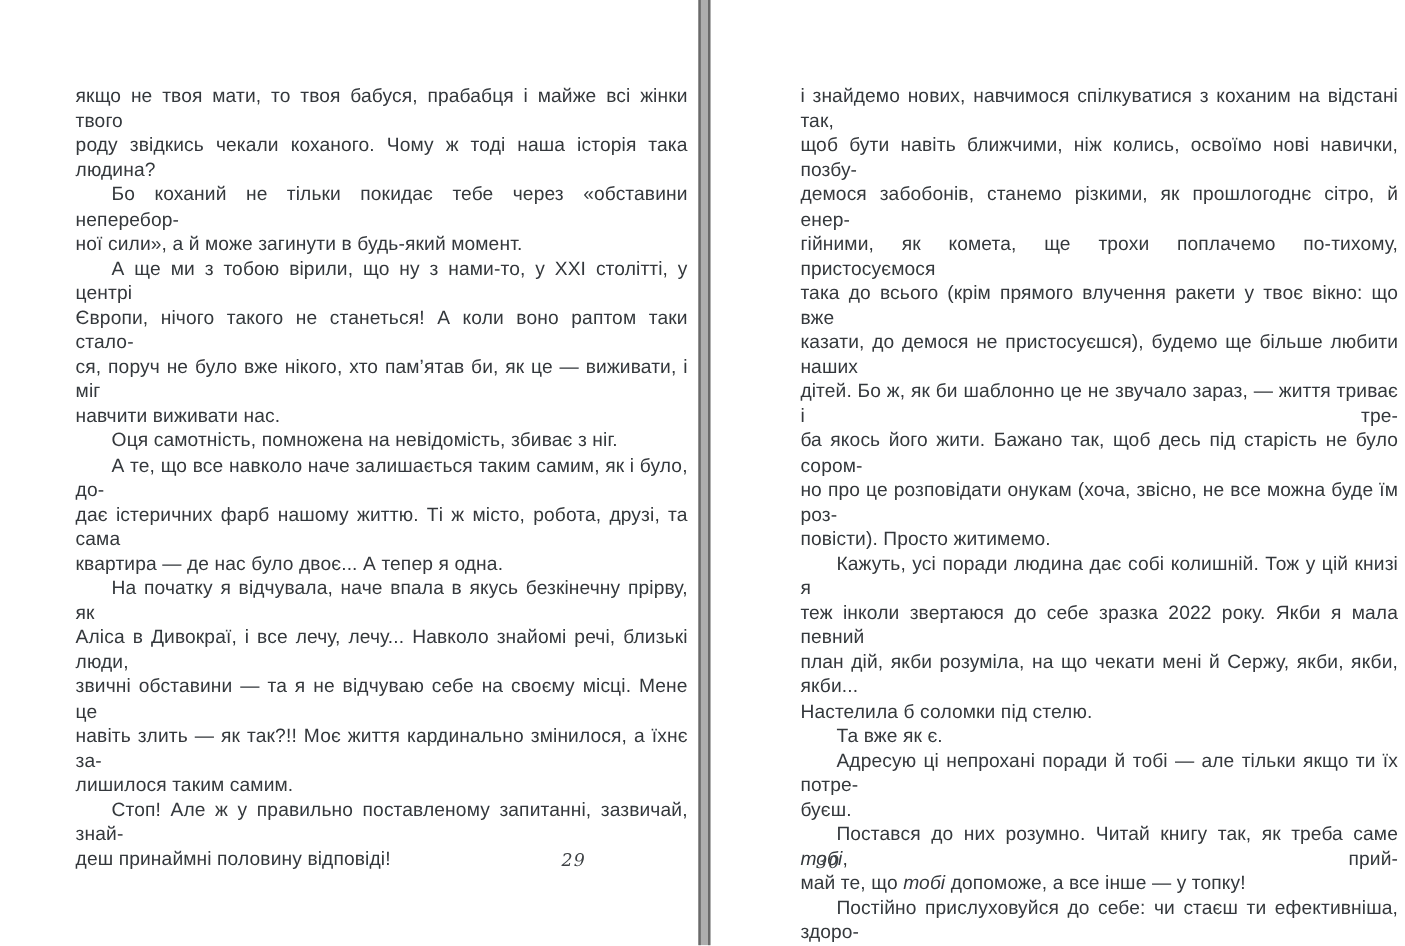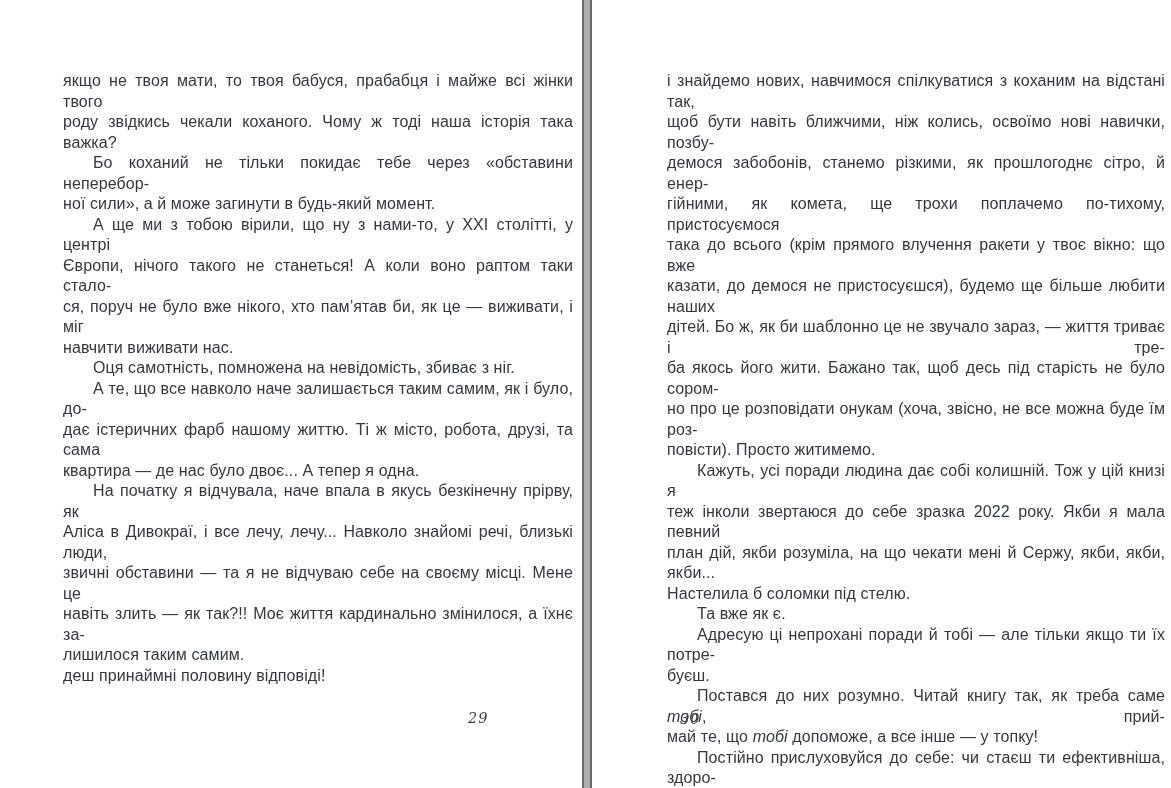--- a/index.html
+++ b/index.html
@@ -69,21 +69,21 @@
 </style>
 </head>
 <body>
 
 <div class="canvas">
 
   <section class="page left">
     <div class="textcol">
         <div class="para">
           <div class="line">якщо не твоя мати, то твоя бабуся, прабабця і майже всі жінки твого</div>
-          <div class="line last">роду звідкись чекали коханого. Чому ж тоді наша історія така важка?</div>
+          <div class="line last">роду звідкись чекали коханого. Чому ж тоді наша історія така людина?</div>
         </div>
         <div class="para">
           <div class="line indent">Бо коханий не тільки покидає тебе через «обставини неперебор-</div>
           <div class="line last">ної сили», а й може загинути в будь-який момент.</div>
         </div>
         <div class="para">
           <div class="line indent">А ще ми з тобою вірили, що ну з нами-то, у XXI столітті, у центрі</div>
           <div class="line">Європи, нічого такого не станеться! А коли воно раптом таки стало-</div>
           <div class="line">ся, поруч не було вже нікого, хто пам’ятав би, як це — виживати, і міг</div>
           <div class="line last">навчити виживати нас.</div>
@@ -97,20 +97,21 @@
           <div class="line last">квартира — де нас було двоє... А тепер я одна.</div>
         </div>
         <div class="para">
           <div class="line indent">На початку я відчувала, наче впала в якусь безкінечну прірву, як</div>
           <div class="line">Аліса в Дивокраї, і все лечу, лечу... Навколо знайомі речі, близькі люди,</div>
           <div class="line">звичні обставини — та я не відчуваю себе на своєму місці. Мене це</div>
           <div class="line">навіть злить — як так?!! Моє життя кардинально змінилося, а їхнє за-</div>
           <div class="line last">лишилося таким самим.</div>
         </div>
         <div class="para">
+          <div class="line indent">Стоп! Але ж у правильно поставленому запитанні, зазвичай, знай-</div>
           <div class="line last">деш принаймні половину відповіді!</div>
         </div>
       </div>
     <div class="folio">29</div>
   </section>
 
   <div class="spine"></div>
 
   <section class="page right">
     <div class="textcol">

